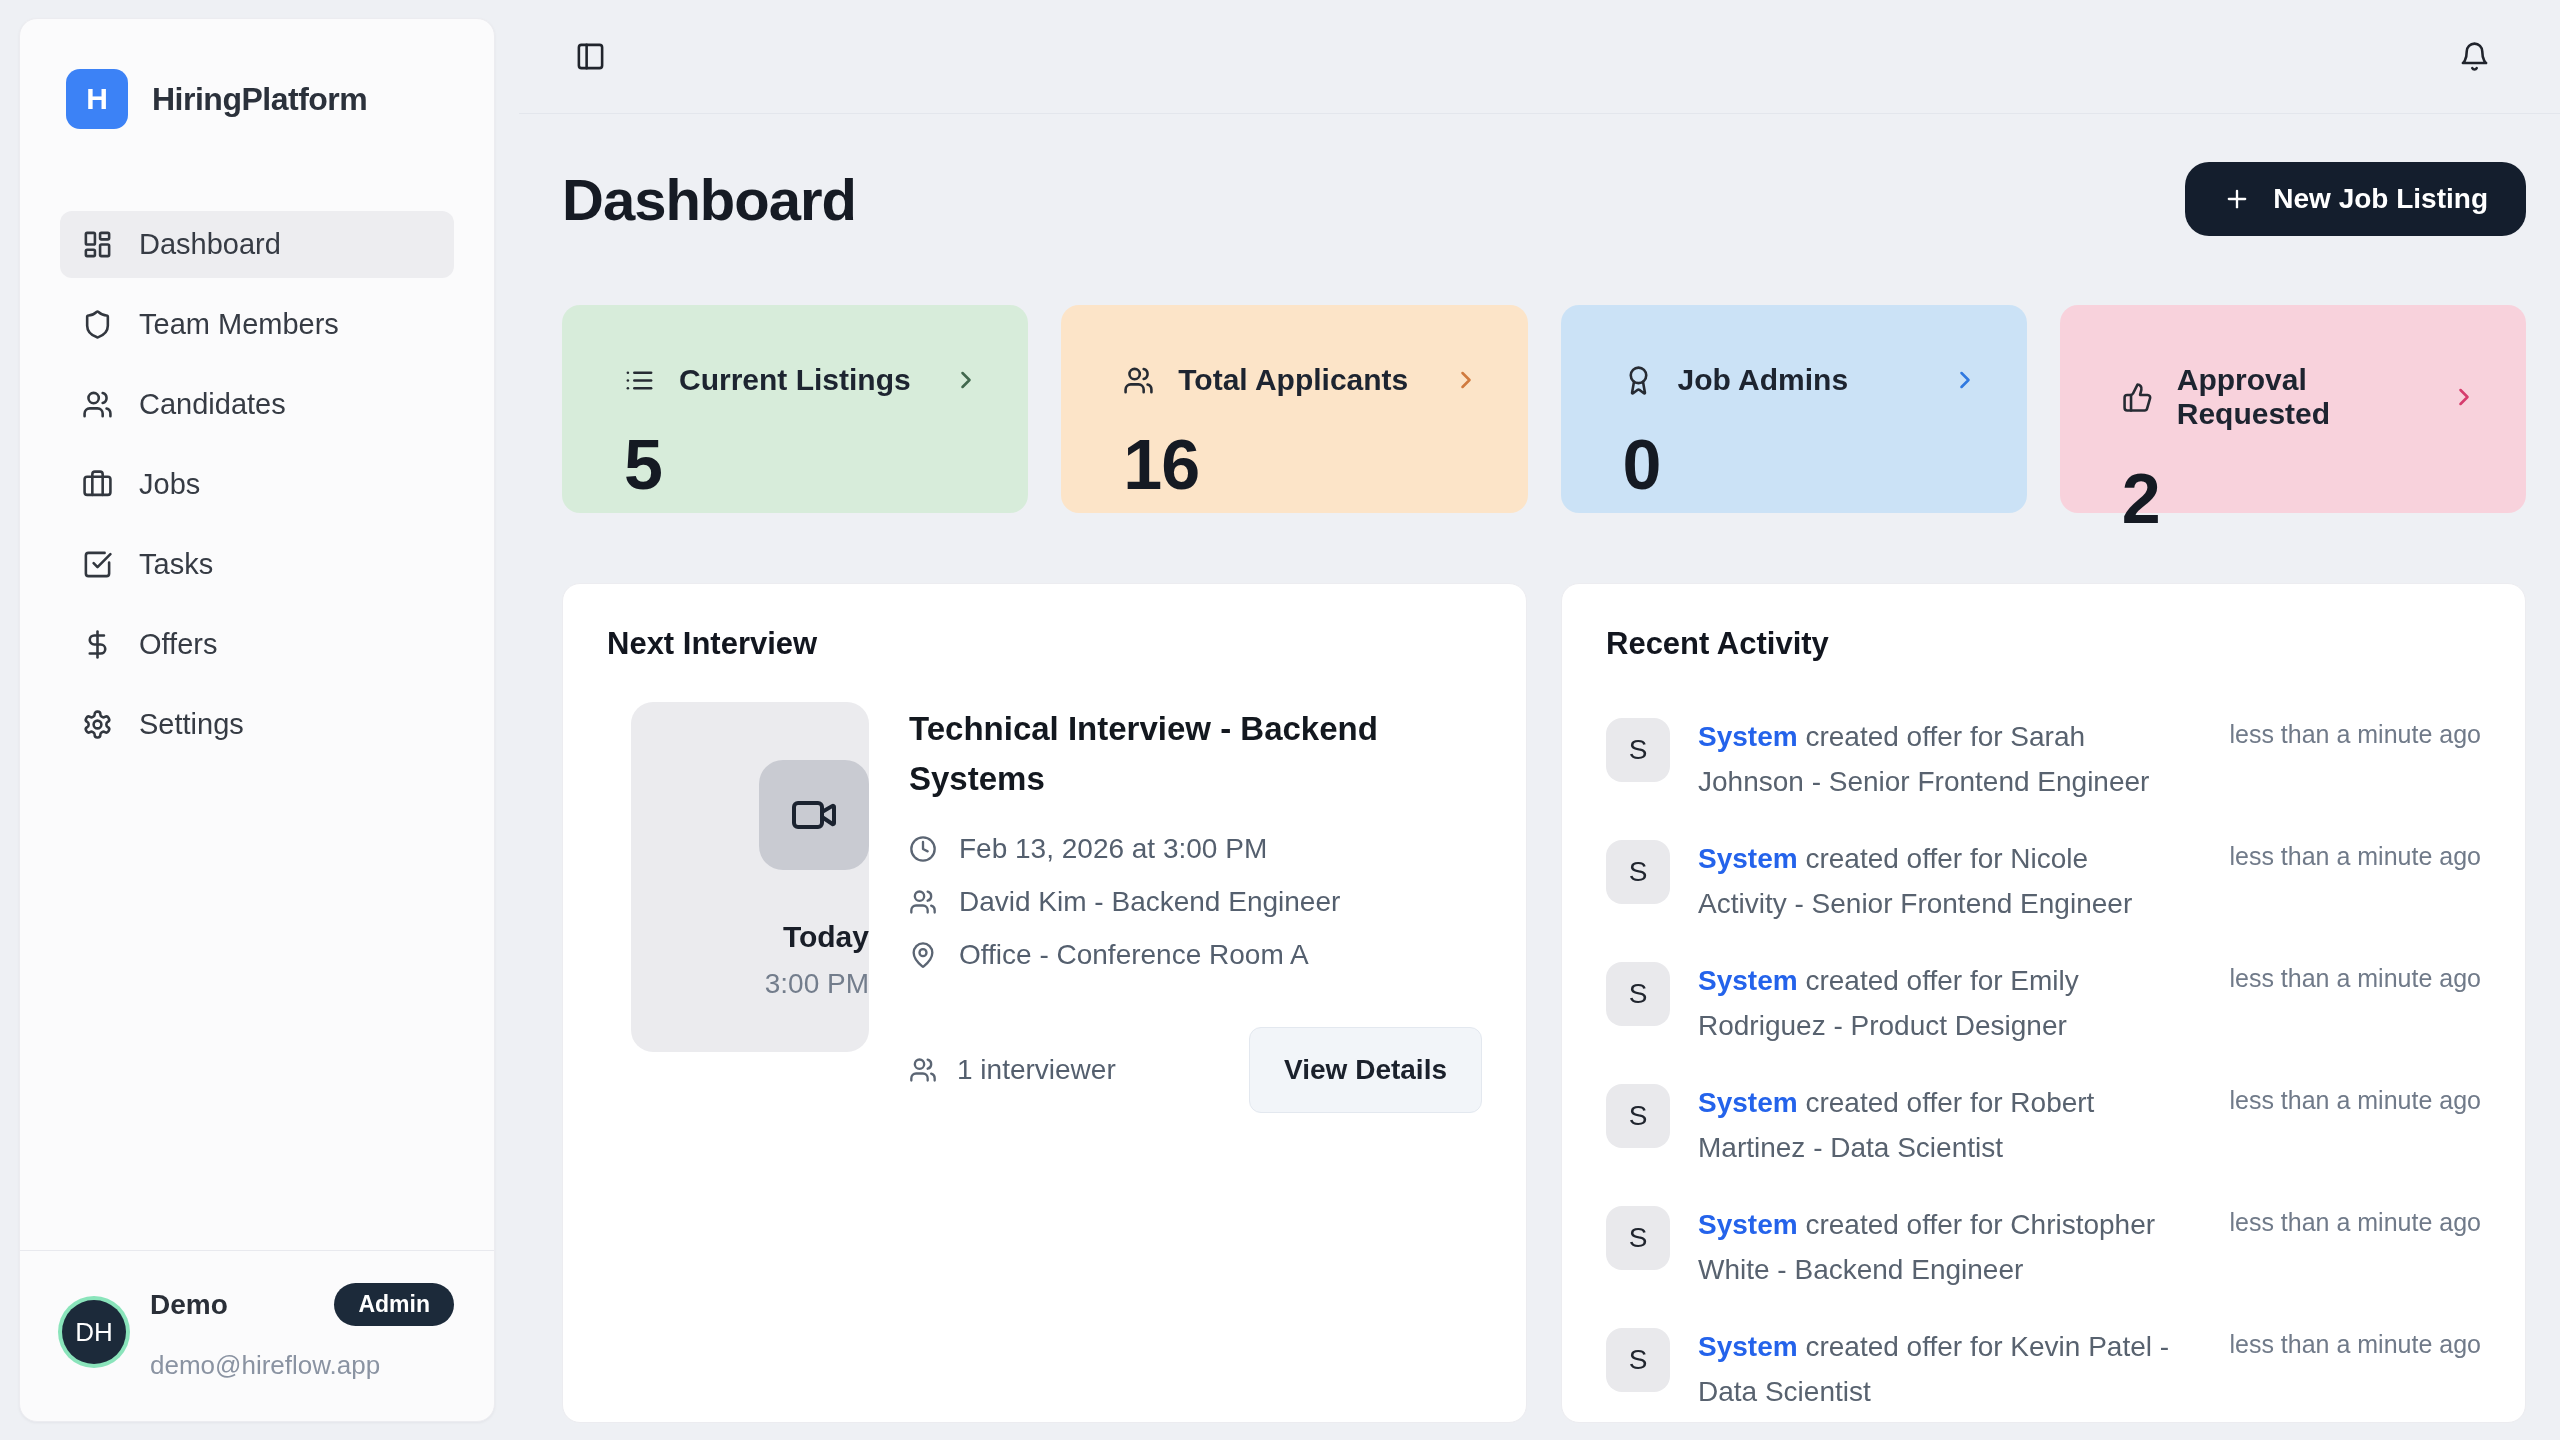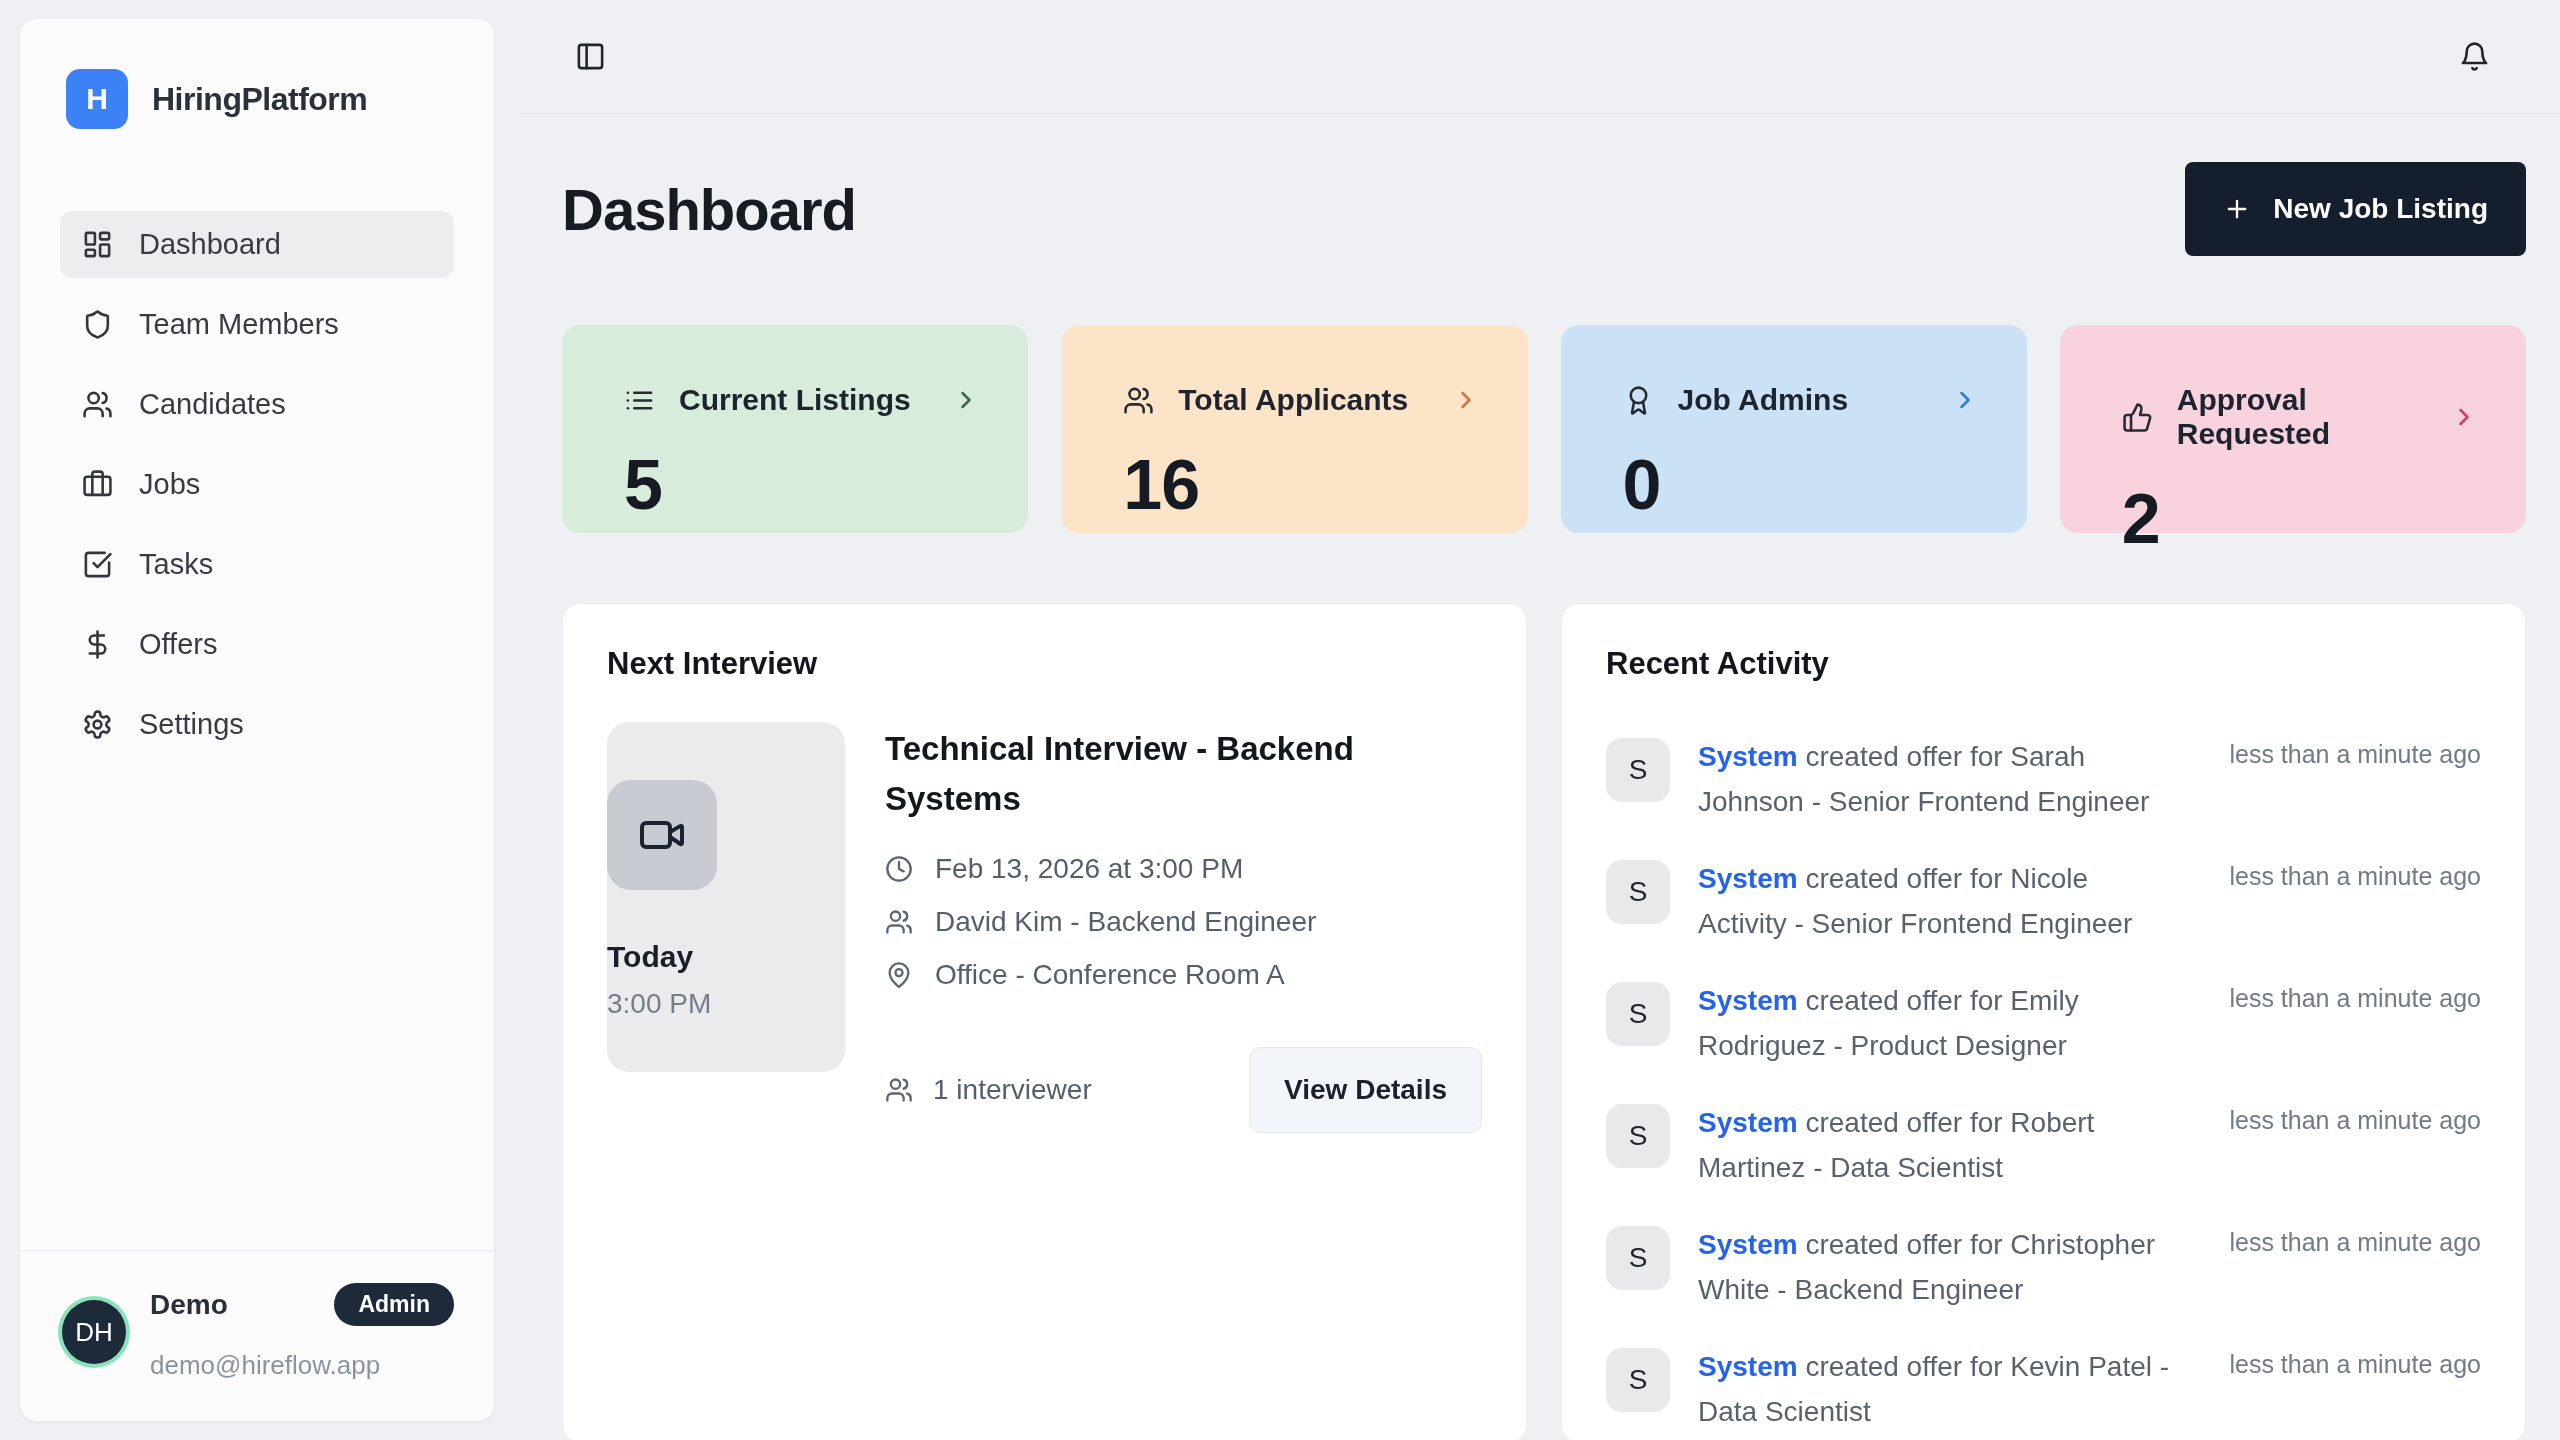--- a/index.html
+++ b/index.html
@@ -58,22 +58,22 @@
   .main { position:absolute; left:519px; top:0; right:0; height:1440px; }
   .topbar { height:114px; display:flex; align-items:center; padding:0 70px 0 56px; border-bottom:1px solid #e3e6ec; }
   .icon-btn { background:none; border:none; cursor:pointer; padding:0; }
   .icon-btn svg { width:31px; height:31px; stroke:#20242c; }
   .bell-btn { margin-left:auto; }
 
   .content { padding:0 34px 0 43px; }
   .page-header { display:flex; align-items:center; margin-top:48px; }
   .page-title { font-size:58px; font-weight:800; color:#161b24; letter-spacing:-1px; }
   .new-job-btn {
-    margin-left:auto; background:#141e2d; color:#fff; border:none; border-radius:8px;
-    height:94px; padding:0 38px; font-size:28px; font-weight:600; cursor:pointer;
+    margin-left:auto; background:#141e2d; color:#fff; border:none; border-radius:24px;
+    height:74px; padding:0 38px; font-size:28px; font-weight:600; cursor:pointer;
     display:flex; align-items:center; gap:22px; font-family:inherit;
   }
   .new-job-btn svg { width:28px; height:28px; stroke:#fff; }
 
   
   .stats { display:grid; grid-template-columns:repeat(4,1fr); gap:33px; margin-top:69px; }
   .stat-card { border-radius:18px; height:208px; padding:58px 48px 0 62px; cursor:pointer; }
   .stat-green  { background:#d7ecda; }
   .stat-orange { background:#fce4c8; }
   .stat-blue   { background:#cbe2f6; }
@@ -93,21 +93,21 @@
   .panels { display:grid; grid-template-columns:1fr 1fr; gap:34px; margin-top:70px; }
   .panel {
     background:#fff; border:1px solid #ececf0; border-radius:18px;
     padding:42px 44px; height:840px; overflow:hidden;
   }
   .panel-title { font-size:31px; font-weight:700; color:#12161f; }
 
   .interview-row { display:flex; gap:40px; margin-top:40px; }
   .date-tile {
     width:238px; height:350px; background:#ebebee; border-radius:22px;
-    display:flex; flex-direction:column; align-items:flex-start; padding-top:58px; flex-shrink:0;
+    display:flex; flex-direction:column; align-items:flex-end; padding-top:58px; flex-shrink:0;margin-left:24px;
   }
   .tile-icon-box {
     width:110px; height:110px; background:#c9cbd2; border-radius:24px;
     display:flex; align-items:center; justify-content:center;
   }
   .tile-icon-box svg { width:48px; height:48px; stroke:#1b2330; }
   .tile-date { margin-top:50px; font-size:30px; font-weight:700; color:#191e28; }
   .tile-time { margin-top:14px; font-size:28px; color:#737d8c; }
 
   .interview-details { flex:1; min-width:0; display:flex; flex-direction:column; }

